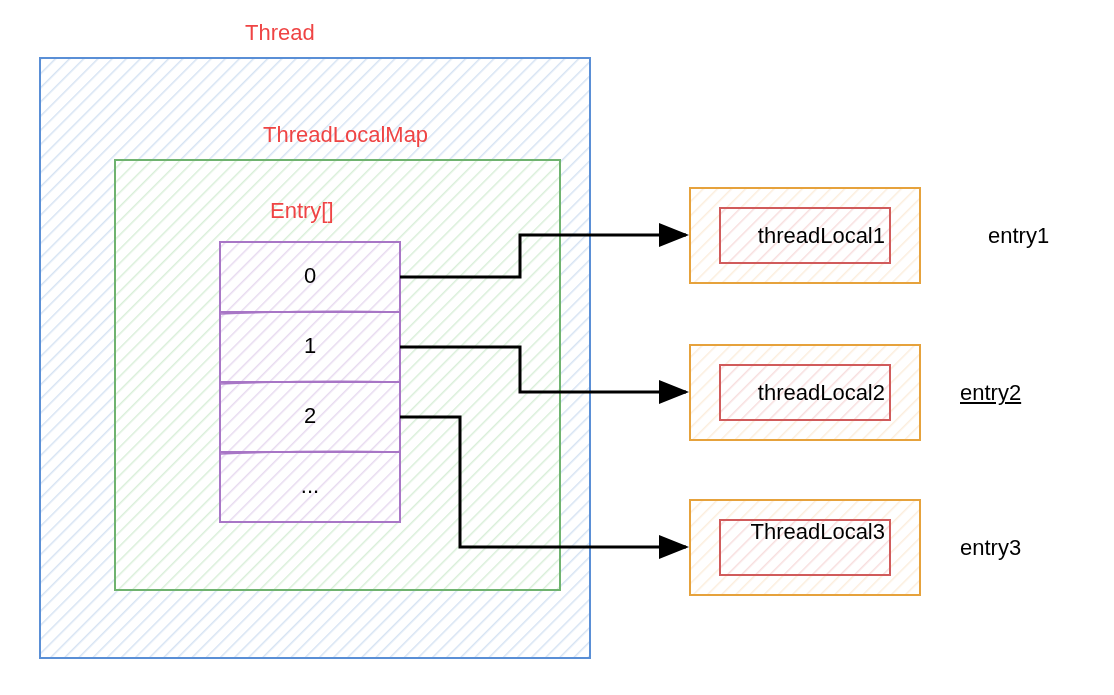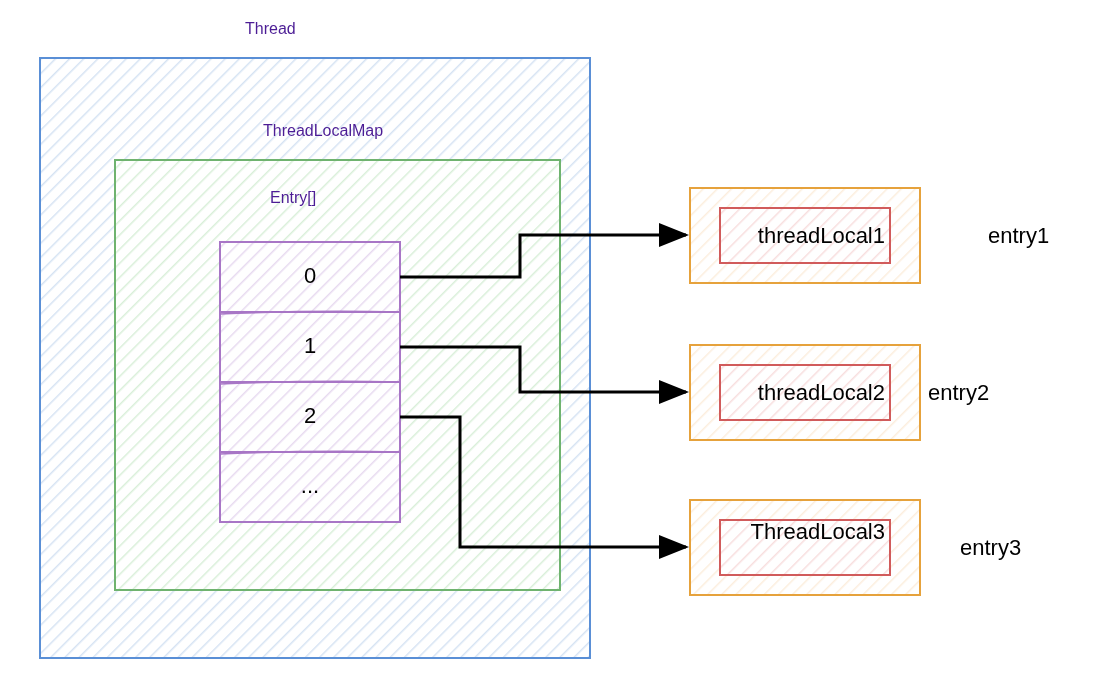--- a/index.html
+++ b/index.html
@@ -11,34 +11,34 @@
     height: 695px;
     position: relative;
   }
   svg {
     position: absolute;
     top: 0;
     left: 0;
   }
   .label {
     position: absolute;
-    font-size: 16px;
-    color: #4c1d95;
+    font-size: 22px;
+    color: #ef4444;
   }
   .outer-title {
     top: 20px;
     left: 245px;
   }
   .map-title {
     top: 122px;
     left: 235px;
     margin-left: 28px;
   }
   .entry-title {
-    top: 189px;
+    top: 198px;
     left: 270px;
   }
   .cell-label {
     position: absolute;
     font-size: 22px;
     width: 180px;
     text-align: center;
   }
   .tl-label {
     position: absolute;
@@ -115,14 +115,14 @@
 <div class="cell-label" style="top:263px; left:220px;">0</div>
 <div class="cell-label" style="top:333px; left:220px;">1</div>
 <div class="cell-label" style="top:403px; left:220px;">2</div>
 <div class="cell-label" style="top:473px; left:220px;">...</div>
 
 <div class="tl-label" style="top:223px; left:725px;">threadLocal1</div>
 <div class="tl-label" style="top:380px; left:725px;">threadLocal2</div>
 <div class="tl-label" style="top:519px; left:725px;">ThreadLocal3</div>
 
 <div class="entry-right" style="top:223px; left:960px;margin-left:28px;">entry1</div>
-<div class="entry-right" style="top:380px; left:928px;">entry2</div>
+<div class="entry-right" style="top:380px; left:960px;text-decoration:underline;">entry2</div>
 <div class="entry-right" style="top:535px; left:960px;">entry3</div>
 
 </body></html>

